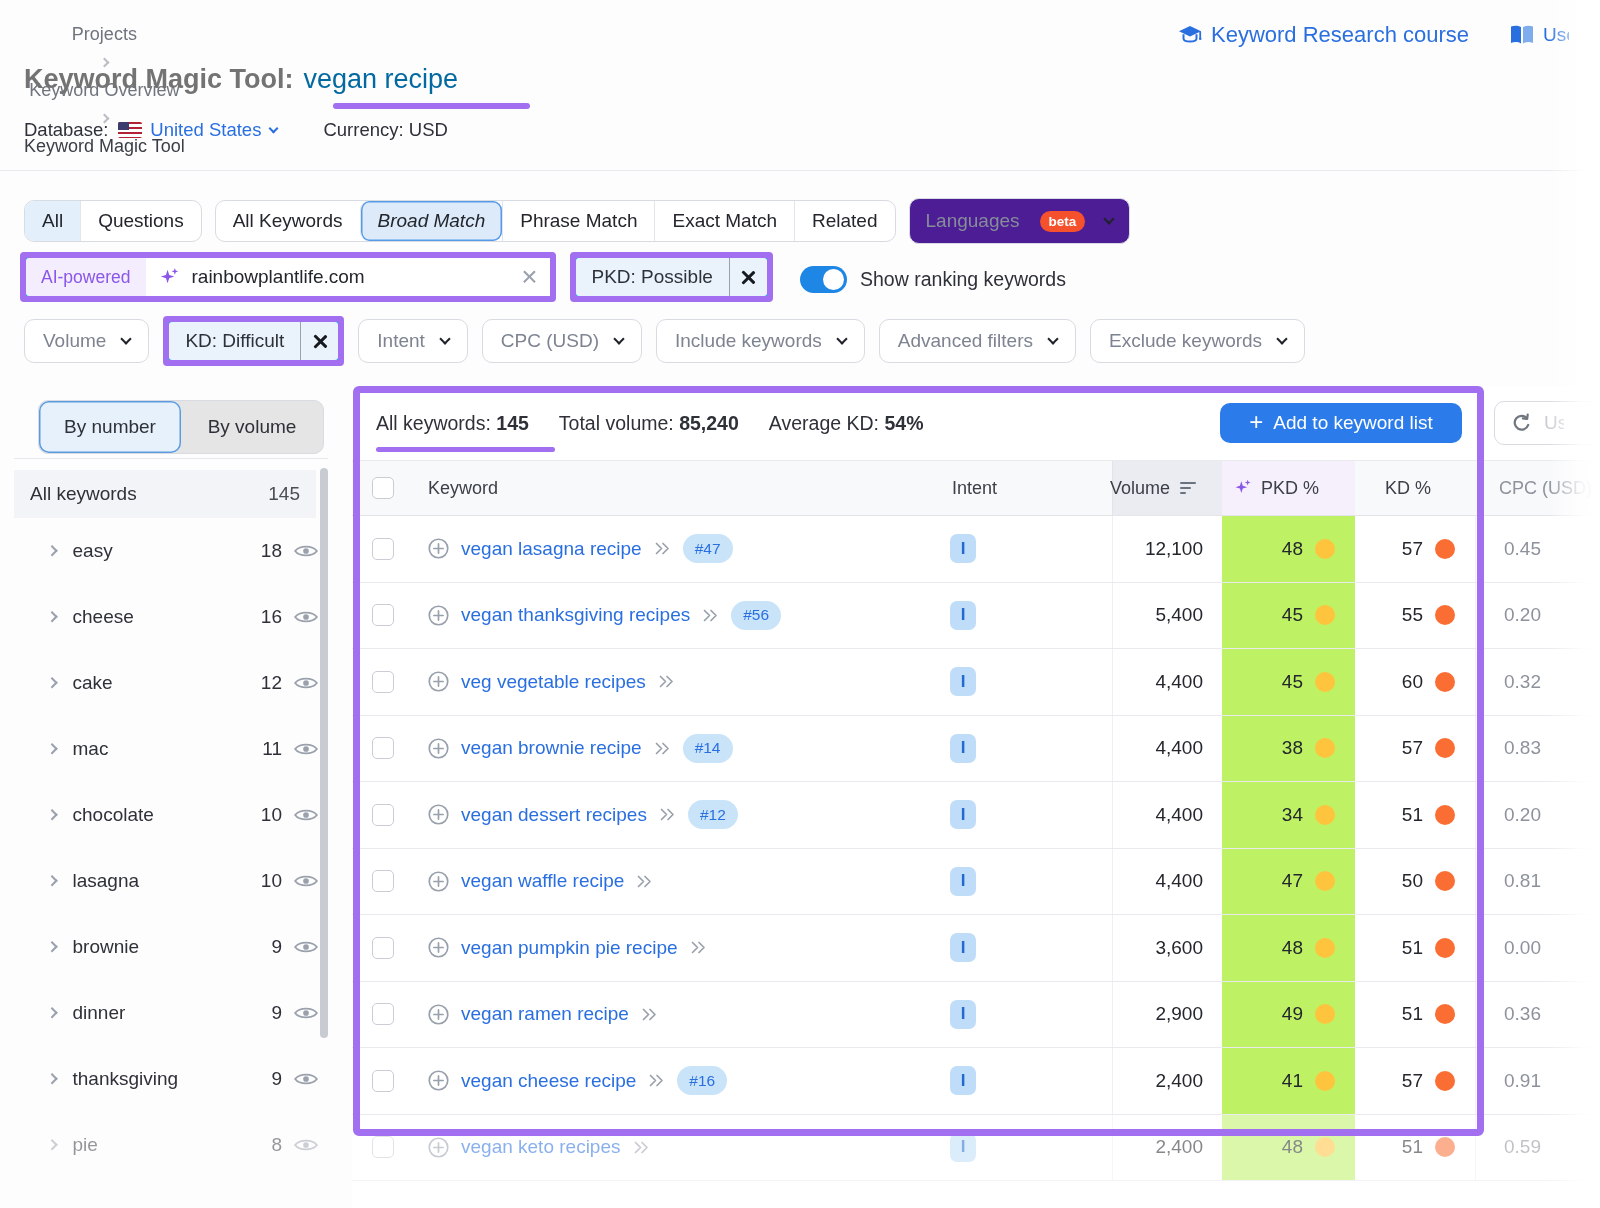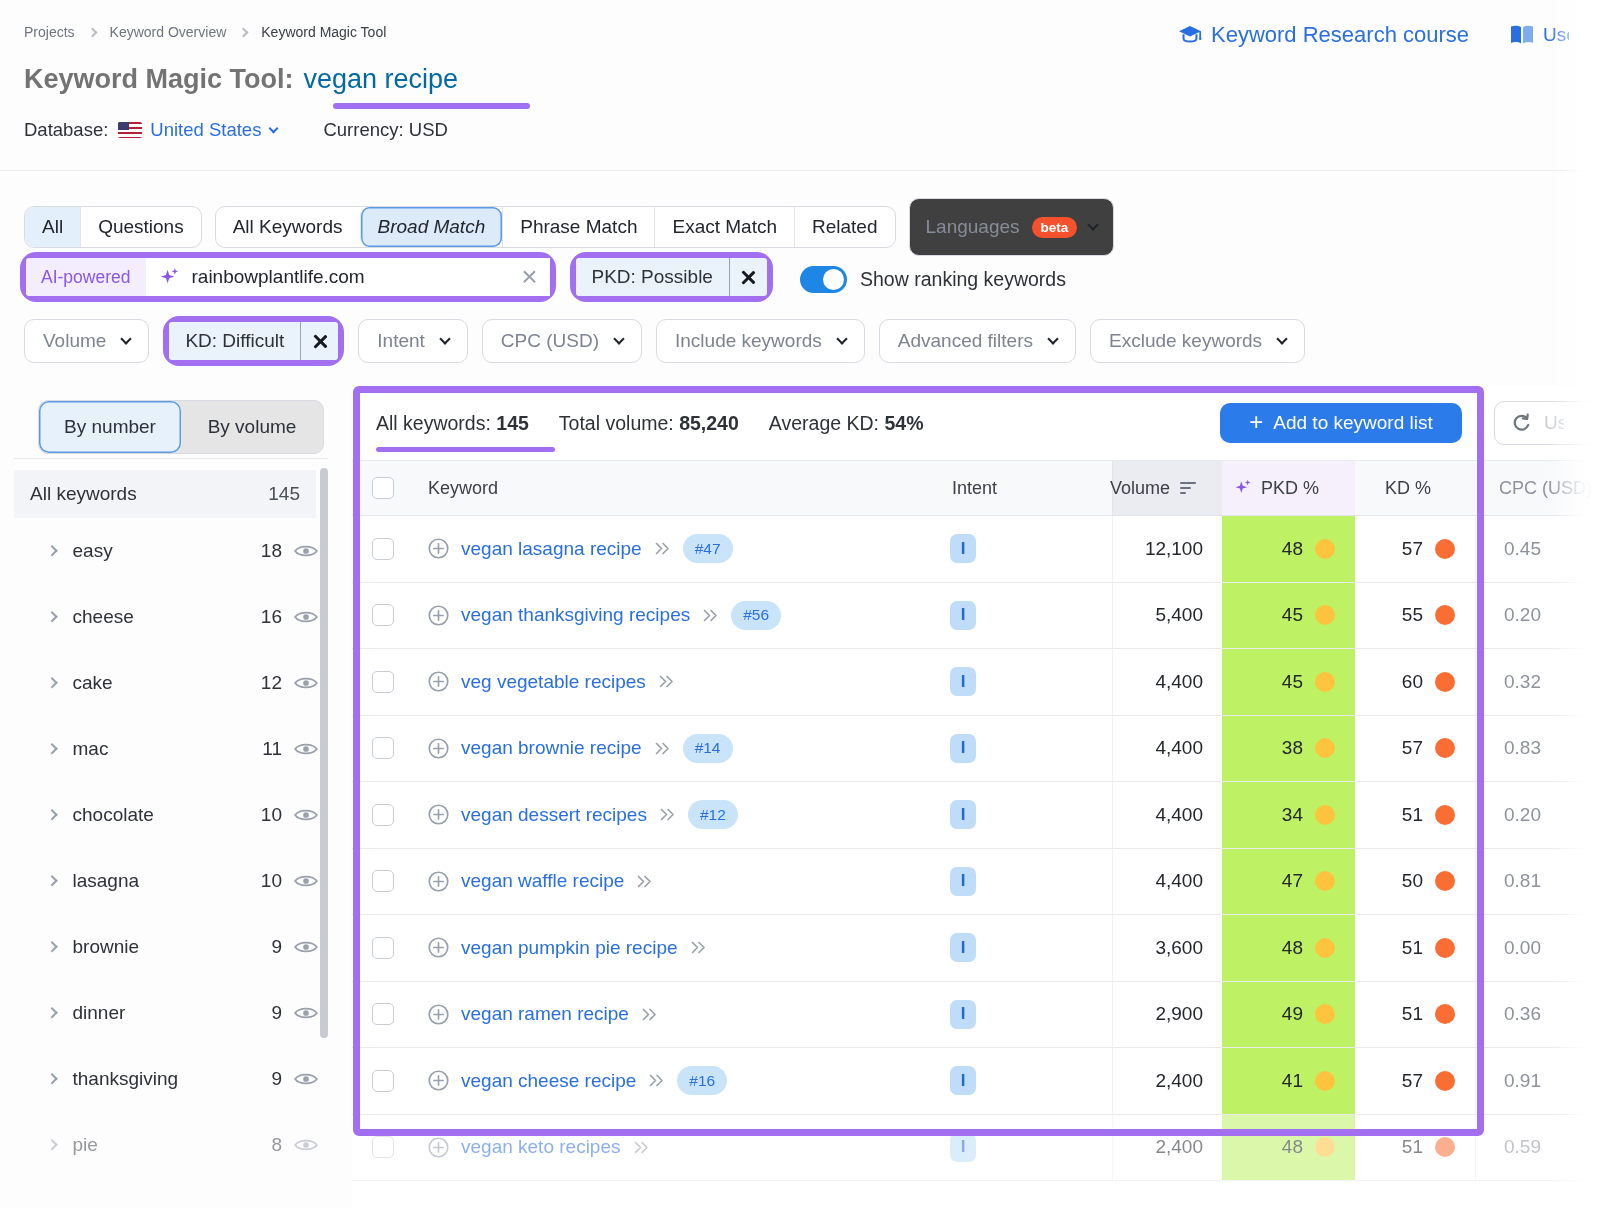--- a/index.html
+++ b/index.html
@@ -6,21 +6,21 @@
   html,body { width:1600px; height:1208px; }
   body { font-family:"Liberation Sans", sans-serif; background:#fff; }
   .page { position:relative; width:1600px; height:1208px; overflow:hidden; background:#fdfdfe; }
 
   
   .cv { display:inline-block; width:8px; height:8px; border-right:2px solid currentColor; border-bottom:2px solid currentColor; }
   .cv-r { transform:rotate(-45deg); }
   .cv-d { transform:rotate(45deg); margin-top:-4px; }
 
   
-  .breadcrumb { position:absolute; top:24px; left:24px; display:flex; align-items:center; gap:14px; font-size:14px; color:#6F747D; }
+  .breadcrumb { position:absolute; top:24px; left:24px; display:flex; align-items:center; gap:14px; font-size:18px; color:#6F747D;flex-direction:column; }
   .breadcrumb .sep { color:#B9BDC4; width:7px; height:7px; border-width:2px; }
   .breadcrumb .bc-last { color:#3A3E45; }
   .topbar-right { position:absolute; top:22px; left:1178px; display:flex; align-items:center; gap:10px; white-space:nowrap; }
   .course-link { display:flex; align-items:center; gap:9px; color:#2A6FE0; font-size:22px; }
   .manual { display:flex; align-items:center; gap:8px; margin-left:30px; color:#2A6FE0; font-size:19px; }
   .umclip { display:inline-block; width:26px; overflow:hidden; white-space:nowrap; }
 
   .page-title { position:absolute; top:64px; left:24px; font-size:27px; }
   .page-title .t1 { font-weight:bold; color:#737373; }
   .page-title .t2 { font-weight:500; color:#0369a1; margin-left:10px; }
@@ -34,26 +34,26 @@
   .currency { margin-left:46px; }
   .hdr-divider { position:absolute; top:170px; left:0; width:1600px; height:1px; background:#E8EAEE; }
 
   
   .tabs-row { position:absolute; top:198px; left:24px; display:flex; align-items:center; gap:13px;text-align:right; }
   .seg-group { display:flex; align-items:stretch; height:42px; border:1px solid #D8DBE1; border-radius:10px; background:#fff; overflow:hidden; }
   .seg { display:flex; align-items:center; padding:0 17px; font-size:19px; color:#23262C; border-left:1px solid #E3E5EA; cursor:default; }
   .seg:first-child { border-left:none; }
   .seg.sel-soft { background:#E3EFFB; }
   .seg.sel-blue { background:#DCEAFA; box-shadow:inset 0 0 0 1.5px #569BE8; border-radius:9px;font-style:italic; }
-  .lang-pill { display:flex; align-items:center; gap:12px; height:58px; border:1px solid #D8DBE1; border-radius:10px; padding:0 16px; font-size:19px; color:#868D99; background:#404040; }
+  .lang-pill { display:flex; align-items:center; gap:20px; height:46px; border:1px solid #D8DBE1; border-radius:10px; padding:0 16px; font-size:19px; color:#868D99; background:#4c1d95; }
   .beta-badge { background:#F4512C; color:#fff; font-size:13.5px; font-weight:bold; padding:3px 9px; border-radius:11px; }
   .lang-pill .cv { color:#1F2329; border-width:2.5px; }
 
   
-  .ann { display:inline-flex; border:6px solid #A26FF0; border-radius:16px; background:#0ea5e9; }
+  .ann { display:inline-flex; border:6px solid #A26FF0; border-radius:4px; background:#0ea5e9; }
 
   
   .ai-row { position:absolute; top:252px; left:20px; display:flex; align-items:center; }
   .ai-chip { display:flex; align-items:stretch; height:38px; }
   .ai-label { display:flex; align-items:center; padding:0 15px; background:#F3EDFD; color:#8A57E8; font-size:17.5px; border-radius:3px 0 0 3px; }
   .ai-input { display:flex; align-items:center; gap:11px; width:404px; background:#fff; padding:0 12px; font-size:19px; color:#23262C; }
   .x-gray { margin-left:auto; font-size:28px; color:#9AA1AC; line-height:1; }
   .pkd-ann { margin-left:14px; }
   .chip { display:flex; align-items:stretch; height:38px; background:#EAF3FC; border-radius:3px; font-size:19px; color:#2E3138; overflow:hidden; }
   .chip .txt { display:flex; align-items:center; padding:0 16px; }

